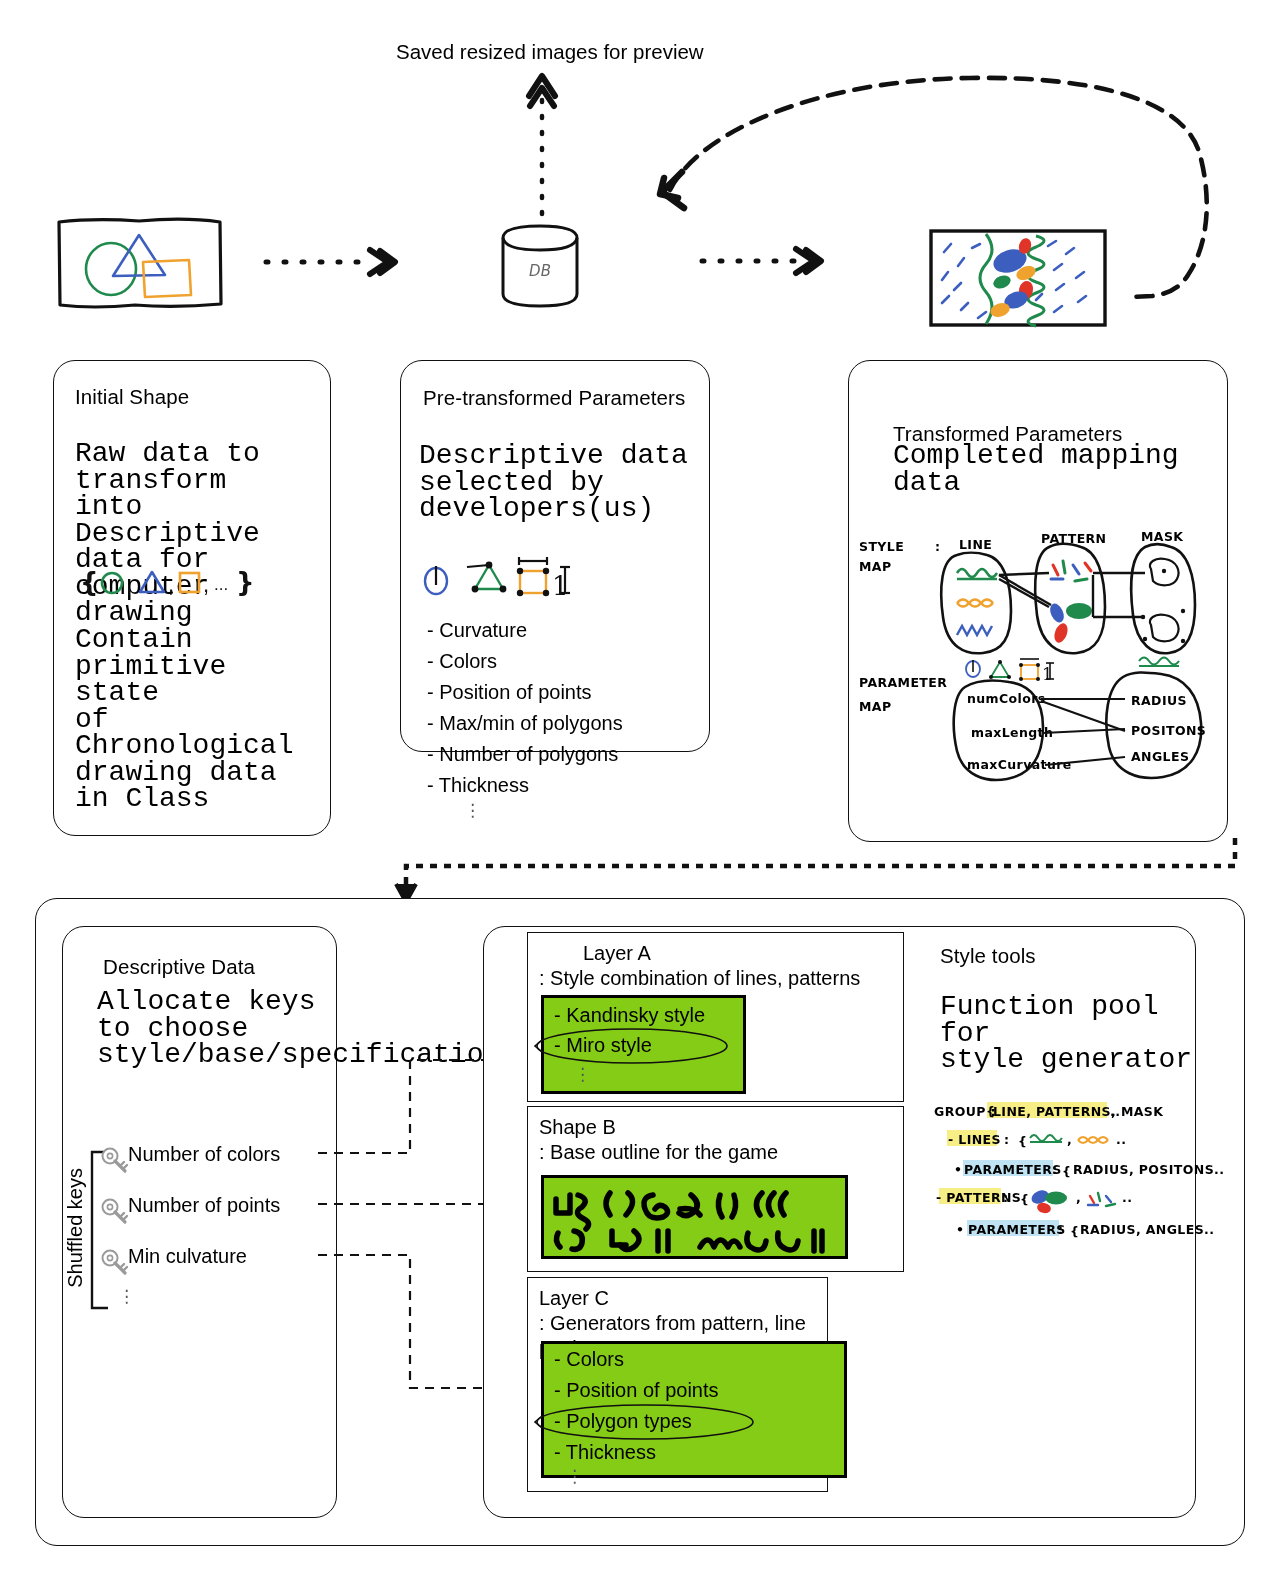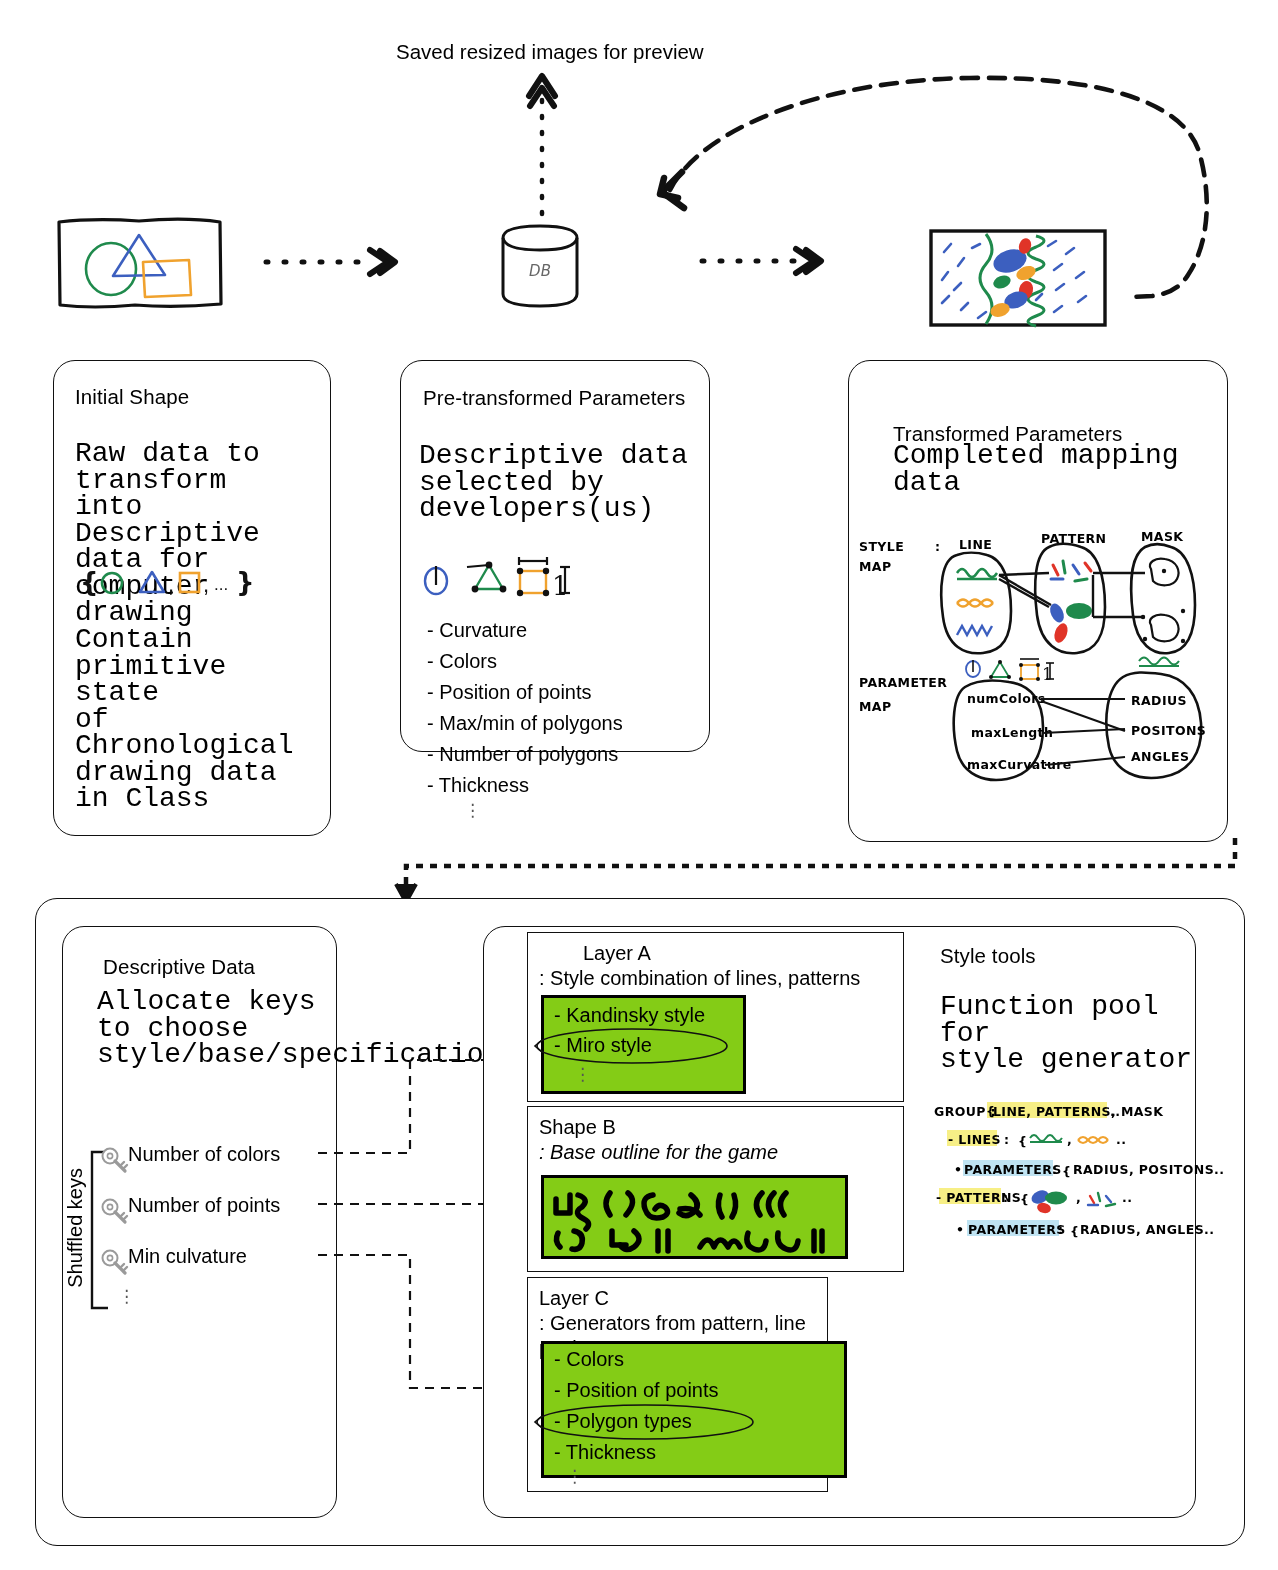--- a/index.html
+++ b/index.html
@@ -360,21 +360,21 @@
     <svg class="abs" style="left:-12px;top:28px;" width="200" height="40" viewBox="0 0 200 40">
       <ellipse cx="100" cy="20" rx="95" ry="17" fill="none" stroke="#111" stroke-width="1.6"></ellipse>
       <path d="M10 14 L3 20 L10 26" fill="none" stroke="#111" stroke-width="1.6"></path>
     </svg>
     <div class="abs dots" style="left:30px;top:72px;">⋮</div>
   </div>
 </div>
 
 <div class="abs sq" style="left:527px;top:1106px;width:377px;height:166px;">
   <div class="abs smtitle" style="left:11px;top:8px;">Shape B</div>
-  <div class="abs smtitle" style="left:11px;top:33px;font-style:italic;">: Base outline for the game</div>
+  <div class="abs smtitle" style="left:11px;top:33px;">: Base outline for the game</div>
   <div class="abs thickbox" style="left:13px;top:68px;width:307px;height:84px;">
     <svg class="abs" style="left:4px;top:3px;" width="300" height="78" viewBox="0 0 300 78">
       <g fill="none" stroke="#000" stroke-width="5.5" stroke-linecap="round" stroke-linejoin="round">
         <path d="M8 18 L8 32 L22 32 L22 14"></path>
         <path d="M30 14 q12 4 4 12 q-10 6 2 12 q8 4 2 10"></path>
         <path d="M62 12 q-8 10 0 22"></path>
         <path d="M80 12 q10 8 -2 22"></path>
         <path d="M105 14 q-12 2 -8 14 q4 12 18 8 q8 -4 2 -10 q-6 -4 -10 2"></path>
         <path d="M143 14 q10 8 4 16 q-8 8 -16 2"></path>
         <path d="M132 28 q14 -2 20 6"></path>

